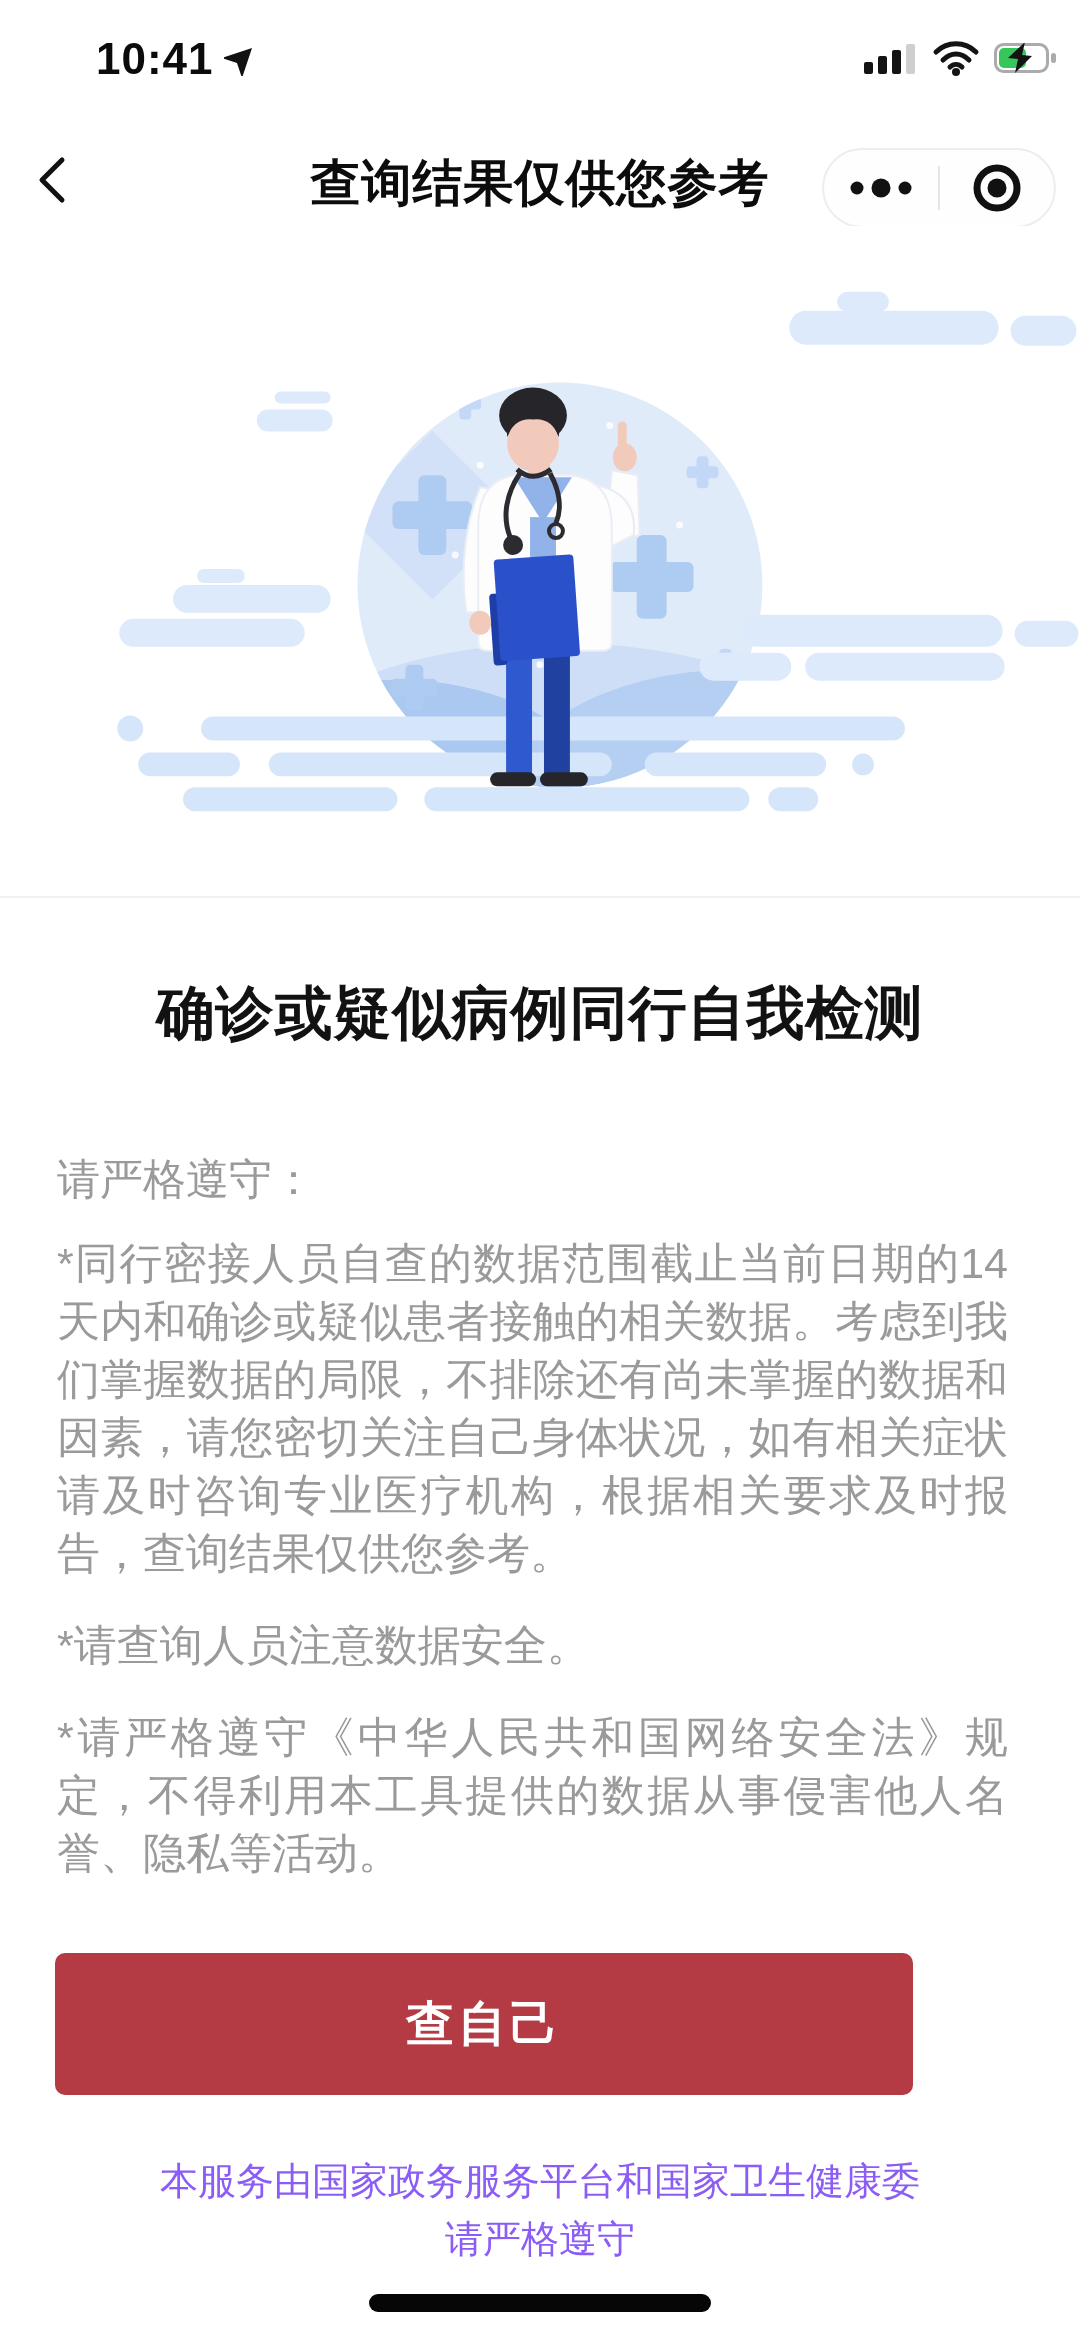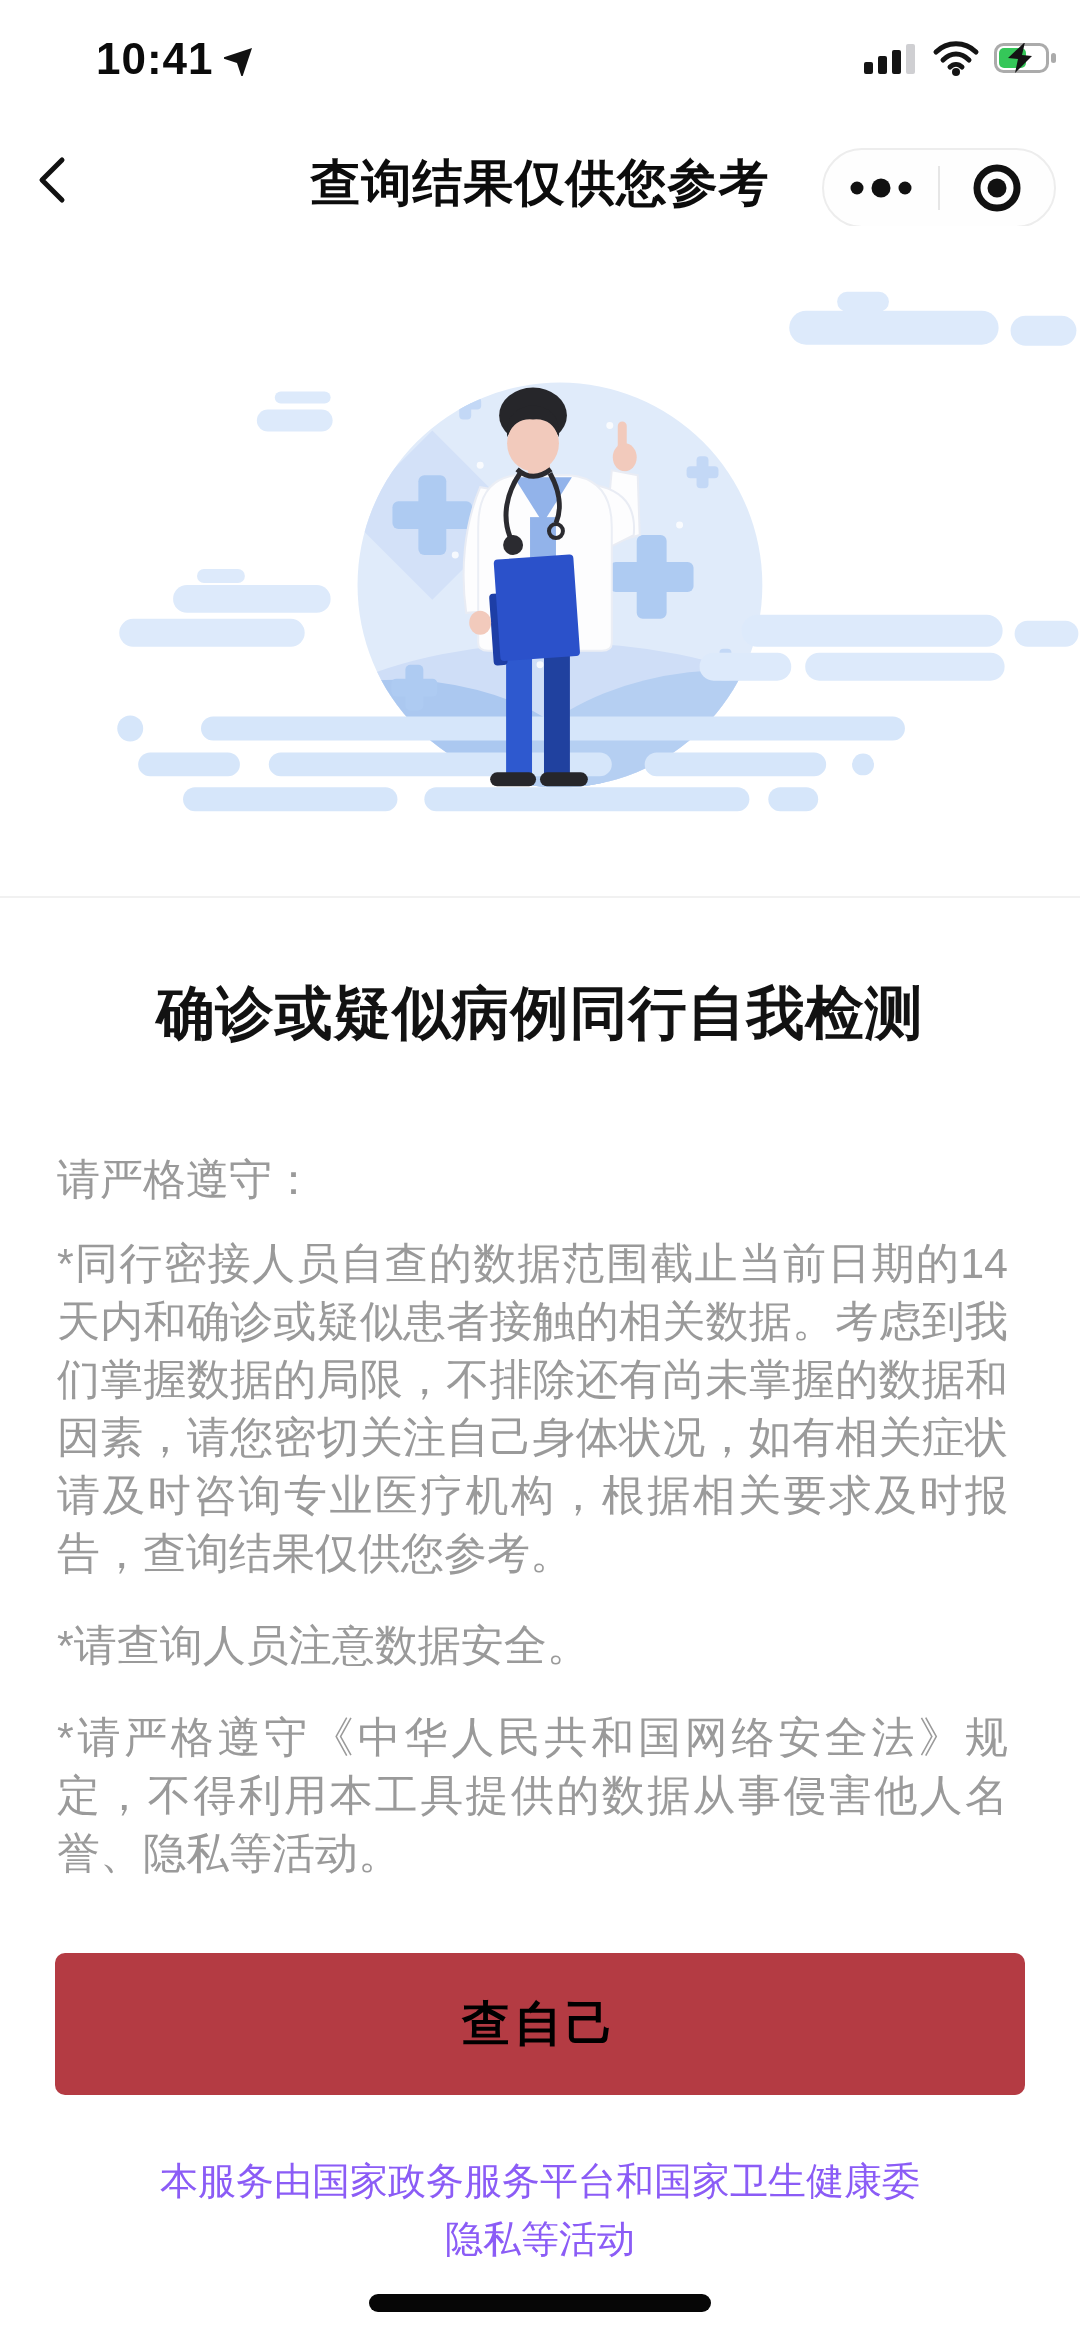--- a/index.html
+++ b/index.html
@@ -20,21 +20,21 @@
 
   
   .hero{position:absolute;left:0;top:226px;width:1080px;height:670px;border-bottom:2px solid #f1f1f1;background:#ffffff;}
 
   
   .page-title{position:absolute;left:40px;right:40px;top:975px;text-align:center;font-size:58px;font-weight:700;color:#121212;letter-spacing:1px;}
   .notice{position:absolute;left:57px;right:57px;top:1150px;color:#9a9a9a;font-size:43px;line-height:58px;}
   .notice-heading{margin:0 0 26px 0;}
   .notice p{margin:0 15px 34px 0;text-align:justify;}
 
-  .check-btn{position:absolute;left:55px;top:1953px;width:970px;height:142px;background:#b43b43;border:none;border-radius:10px;color:#000000;font-size:48px;font-weight:600;letter-spacing:4px;display:flex;align-items:center;justify-content:center;cursor:pointer;font-family:inherit;}
+  .check-btn{position:absolute;left:55px;top:1953px;width:858px;height:142px;background:#b43b43;border:none;border-radius:10px;color:#ffffff;font-size:48px;font-weight:600;letter-spacing:4px;display:flex;align-items:center;justify-content:center;cursor:pointer;font-family:inherit;}
 
   .footer{position:absolute;left:57px;right:57px;top:2152px;text-align:center;color:#8b5cf6;font-size:38px;line-height:58px;}
 
   .home-indicator{position:absolute;left:50%;top:2294px;transform:translateX(-50%);width:342px;height:18px;border-radius:9px;background:#060606;}
 </style>
 </head>
 <body>
 
 <div class="screen">
 
@@ -206,17 +206,17 @@
     <div class="notice-heading">请严格遵守：</div>
     <p>*同行密接人员自查的数据范围截止当前日期的14天内和确诊或疑似患者接触的相关数据。考虑到我们掌握数据的局限，不排除还有尚未掌握的数据和因素，请您密切关注自己身体状况，如有相关症状请及时咨询专业医疗机构，根据相关要求及时报告，查询结果仅供您参考。</p>
     <p>*请查询人员注意数据安全。</p>
     <p>*请严格遵守《中华人民共和国网络安全法》规定，不得利用本工具提供的数据从事侵害他人名誉、隐私等活动。</p>
   </div>
 
   <button class="check-btn">查自己</button>
 
   <div class="footer">
     <span>本服务由国家政务服务平台和国家卫生健康委</span><br>
-    <span>隐私等活动</span>
+    <span>请严格遵守</span>
   </div>
 
   <div class="home-indicator"></div>
 </div>
 
 </body></html>

